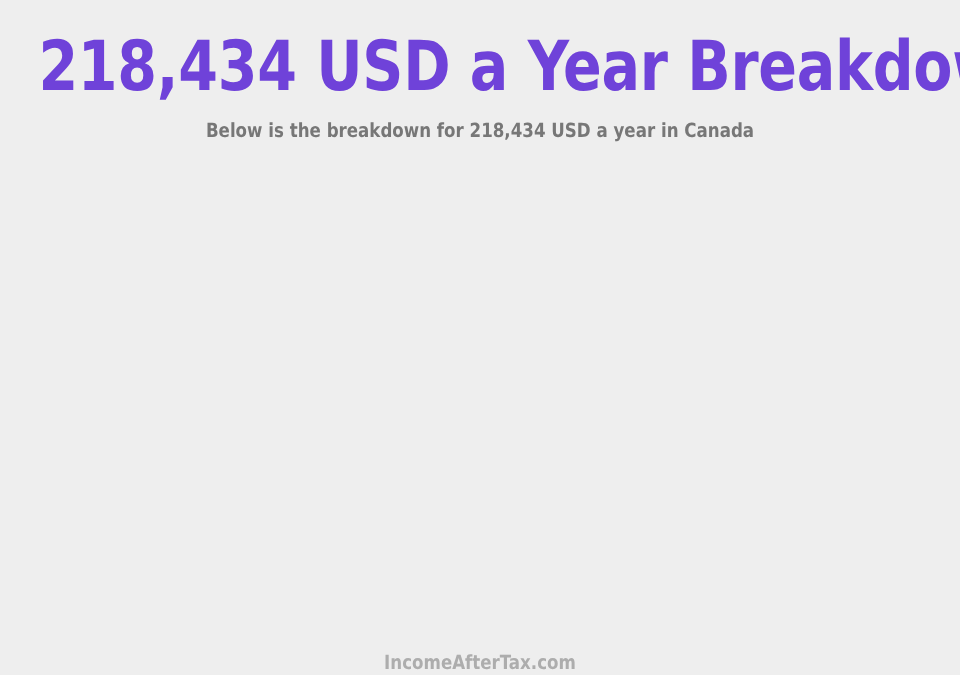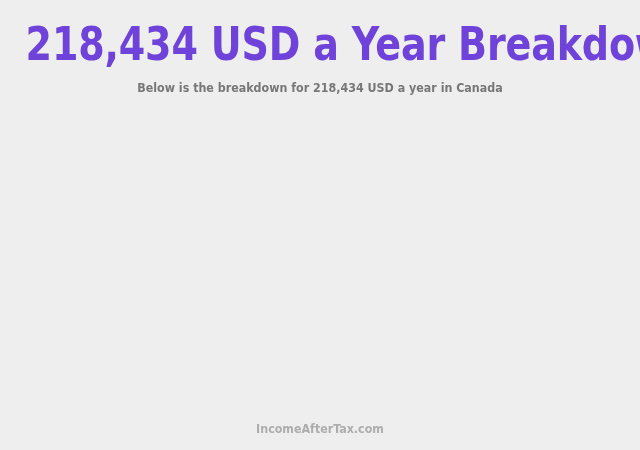--- a/index.html
+++ b/index.html
@@ -53,21 +53,20 @@
     transform-origin: center center;
   }
   .content-area {
     flex: 1 1 auto;
     width: 100%;
     position: relative;
   }
   .footer-block {
     width: 100%;
     text-align: center;
-    padding-bottom: 14px;
   }
   .site-credit {
     margin: 0;
     font-family: "DejaVu Sans Condensed", "Liberation Sans Narrow", "Liberation Sans", sans-serif;
     font-weight: 700;
     font-size: 13px;
     line-height: 15px;
     color: #adadad;
     white-space: nowrap;
     transform: scaleX(0.95);

